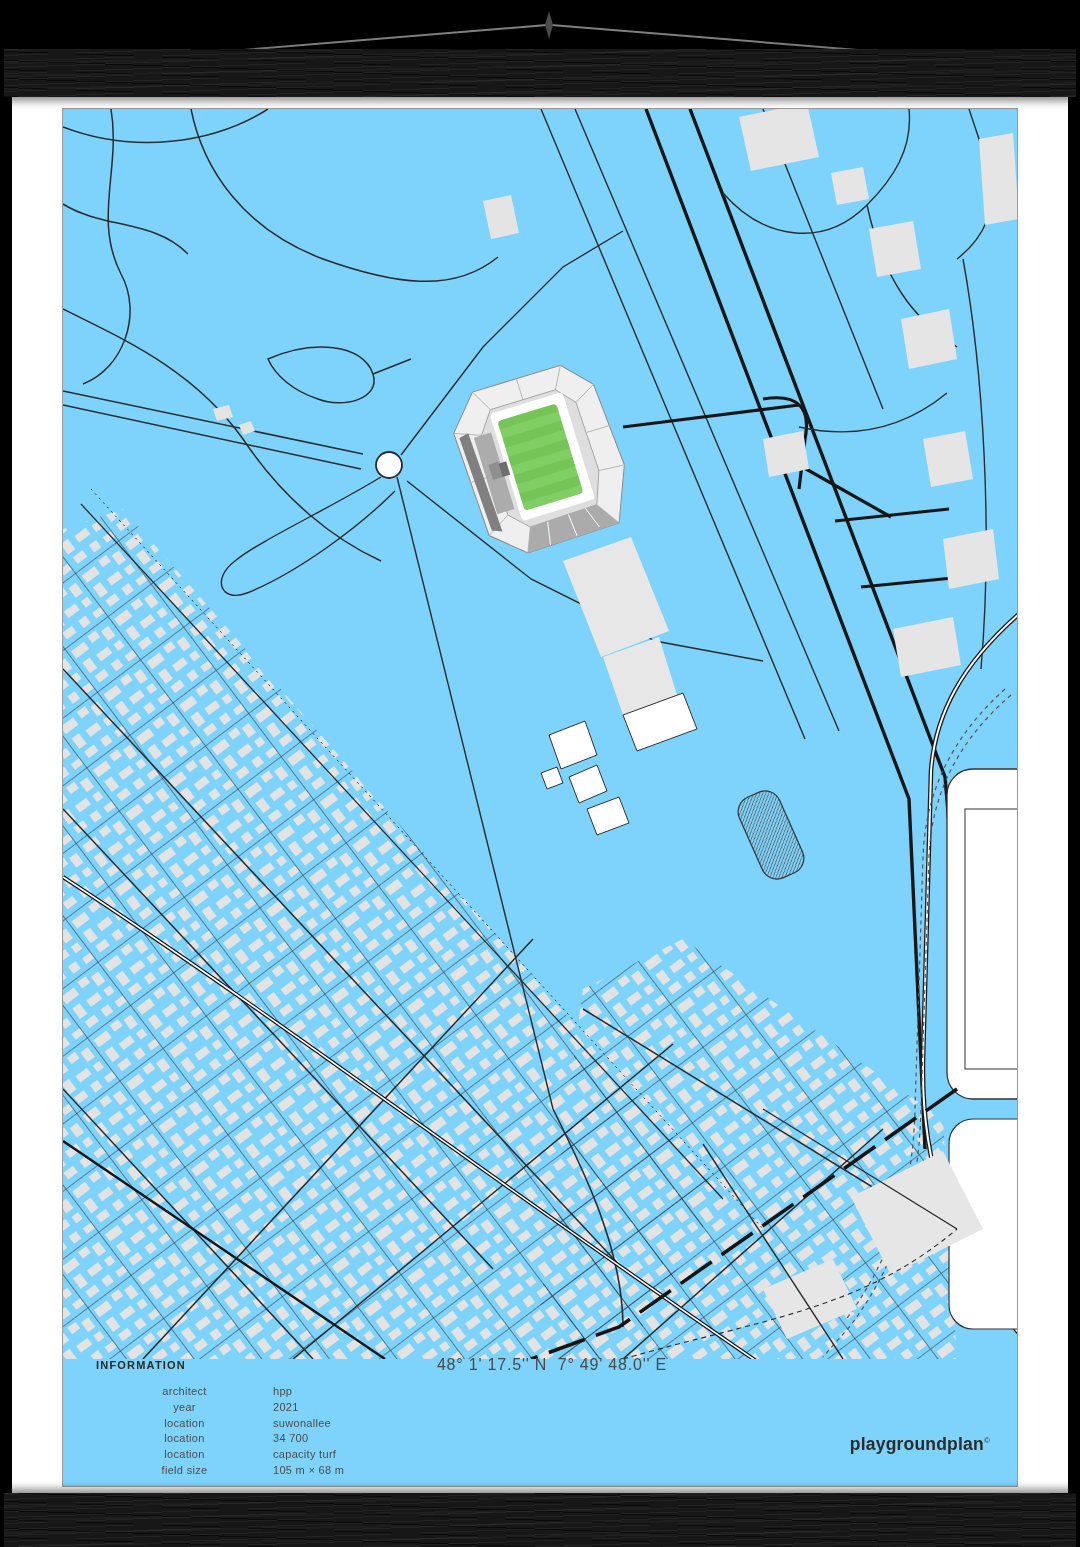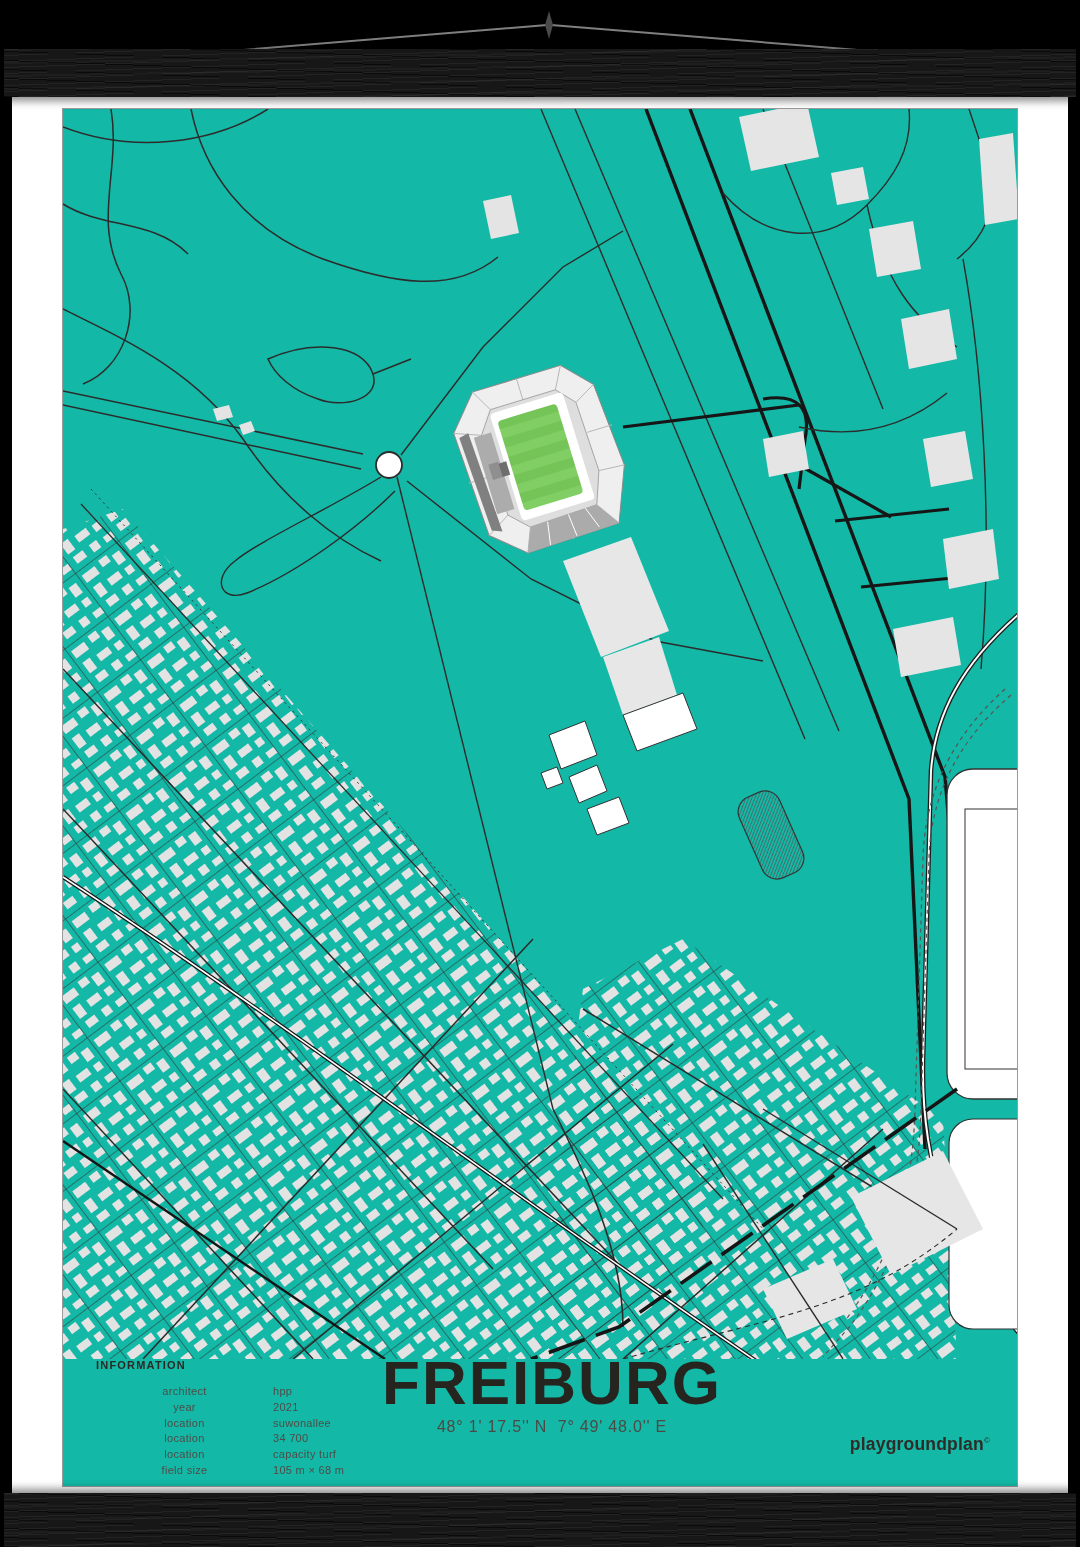--- a/index.html
+++ b/index.html
@@ -10,21 +10,21 @@
           z-index:2;box-shadow:0 0 16px rgba(0,0,0,0.6);}
   .bar{position:absolute;left:4px;width:1072px;height:48px;z-index:4;background:#171717;
        background-image:
          repeating-linear-gradient(178deg, rgba(255,255,255,0.05) 0 1px, transparent 1px 6px),
          repeating-linear-gradient(2deg, rgba(0,0,0,0.55) 0 1px, transparent 1px 9px),
          repeating-linear-gradient(179deg, rgba(255,255,255,0.03) 0 2px, transparent 2px 13px);
        border-radius:1px;}
   .bar.top{top:49px;box-shadow:0 5px 8px -1px rgba(0,0,0,0.45);}
   .bar.bottom{top:1493px;height:54px;box-shadow:0 -5px 8px -1px rgba(0,0,0,0.45);}
   .frame{position:absolute;left:62px;top:108px;width:956px;height:1379px;z-index:3;
-         border:1px solid #9a9a9a;box-sizing:border-box;background:#14b8a6;}
+         border:1px solid #9a9a9a;box-sizing:border-box;background:#7dd3fc;}
   .map-svg{position:absolute;left:0;top:0;width:954px;height:1377px;}
   
   .info{position:absolute;left:33px;top:1250px;color:#3f3d39;}
   .info-heading{font-size:11px;font-weight:bold;letter-spacing:1.2px;color:#2b2923;margin-bottom:13px;}
   .info-row{font-size:11px;line-height:15.8px;letter-spacing:0.3px;display:flex;color:#4e4c48;text-align:center;}
   .info-label{width:177px;}
   .title-block{position:absolute;left:50%;top:1243px;transform:translateX(-50%);margin-left:12px;
                text-align:center;white-space:nowrap;}
   .poster-title{font-size:62px;font-weight:700;letter-spacing:2px;color:#26241f;line-height:1;}
   .poster-coords{margin-top:4px;font-size:16px;letter-spacing:0.8px;color:#4c4a46;white-space:pre;}
@@ -242,21 +242,20 @@
         <span class="info-label">location</span>
         <span>capacity turf</span>
       </div>
       <div class="info-row">
         <span class="info-label">field size</span>
         <span>105 m × 68 m</span>
       </div>
     </div>
 
     <div class="title-block">
-      <div class="poster-title">FREIBURG</div>
       <div class="poster-coords">48° 1' 17.5'' N  7° 49' 48.0'' E</div>
     </div>
 
     <div class="brand"><span>playgroundplan</span><sup>©</sup></div>
   </div>
 
   <div class="bar top"></div>
   <div class="bar bottom"></div>
 
 </div>

